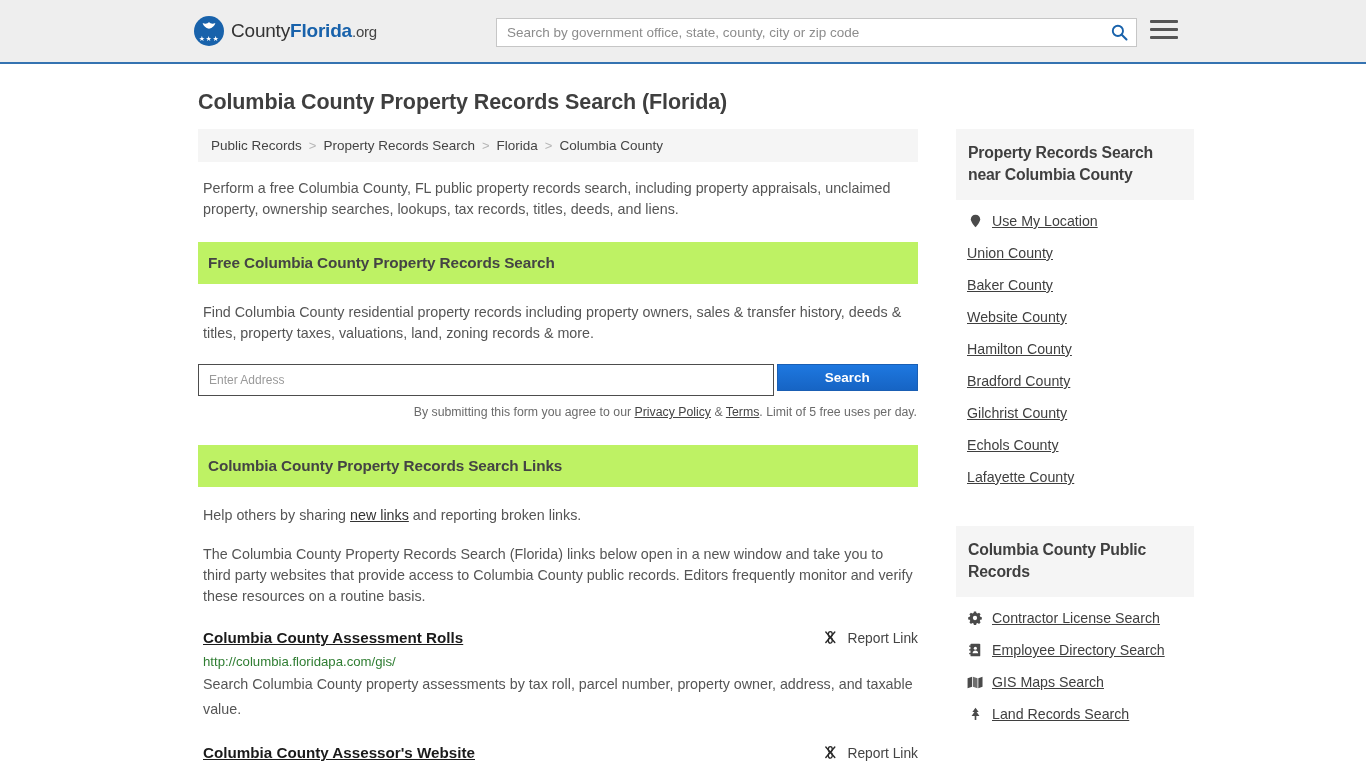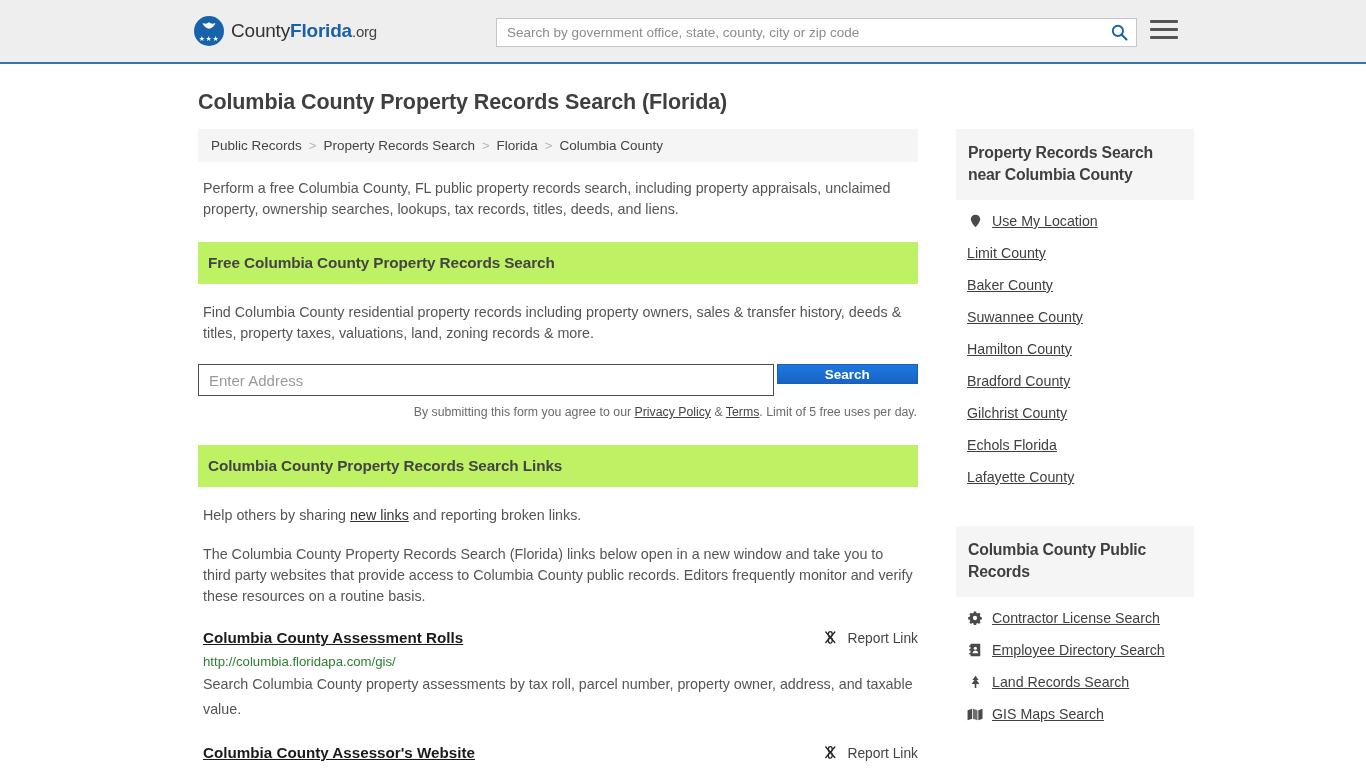--- a/index.html
+++ b/index.html
@@ -180,29 +180,29 @@
     display: flex;
     margin: 20px 0 0 0;
     gap: 0;
   }
   .addr-input {
     width: 578px;
     height: 32px;
     border: 1px solid #4d4d4d;
     padding: 0 10px;
     font-family: "Liberation Sans", sans-serif;
-    font-size: 15px;
+    font-size: 12px;
     color: #333;
     outline: none;
     background: #fff;
   }
   .addr-input::placeholder { color: #9a9a9a; }
   .search-submit {
     width: 142px;
-    height: 20px;
+    height: 27px;
     margin-left: 3px;
     background: #1c71d8;
     background: linear-gradient(#1e78e0, #1664c4);
     border: 1px solid #1a5fb4;
     color: #ffffff;
     font-size: 13.5px;
     font-weight: bold;
     font-family: "Liberation Sans", sans-serif;
     cursor: pointer;
   }
@@ -403,39 +403,39 @@
           <div class="side-link-row">
             <span class="side-ico">
               <svg width="11" height="14" viewBox="0 0 12 15" aria-hidden="true">
                 <path d="M6 0.6 C3.1 0.6 0.9 2.8 0.9 5.6 C0.9 9.1 6 14.4 6 14.4 C6 14.4 11.1 9.1 11.1 5.6 C11.1 2.8 8.9 0.6 6 0.6 Z" fill="#4a4a4a"></path>
               </svg>
             </span>
             <a href="#">Use My Location</a>
           </div>
 
           <div class="side-link-row">
-            <a href="#">Limit County</a>
+            <a href="#">Union County</a>
           </div>
           <div class="side-link-row">
             <a href="#">Baker County</a>
           </div>
           <div class="side-link-row">
-            <a href="#">Suwannee County</a>
+            <a href="#">Website County</a>
           </div>
           <div class="side-link-row">
             <a href="#">Hamilton County</a>
           </div>
           <div class="side-link-row">
             <a href="#">Bradford County</a>
           </div>
           <div class="side-link-row">
             <a href="#">Gilchrist County</a>
           </div>
           <div class="side-link-row">
-            <a href="#">Echols Florida</a>
+            <a href="#">Echols County</a>
           </div>
           <div class="side-link-row">
             <a href="#">Lafayette County</a>
           </div>
         </div>
       </div>
 
       <div class="side-block">
         <div class="side-head">Columbia County Public Records</div>
         <div class="side-list">
@@ -460,38 +460,38 @@
                 <rect x="0.2" y="10.6" width="2.2" height="1.5" fill="#4a4a4a"></rect>
                 <circle cx="6.9" cy="5.6" r="1.7" fill="#ffffff"></circle>
                 <path d="M3.9 11 c0 -1.9 1.4 -3 3 -3 s3 1.1 3 3 Z" fill="#ffffff"></path>
               </svg>
             </span>
             <a href="#">Employee Directory Search</a>
           </div>
 
           <div class="side-link-row">
             <span class="side-ico">
+              <svg width="16" height="13" viewBox="0 0 17 14" aria-hidden="true">
+                <path d="M0.5 2.4 L5.4 0.7 L5.4 11.6 L0.5 13.3 Z" fill="#4a4a4a"></path>
+                <path d="M6.3 0.7 L11.2 2.4 L11.2 13.3 L6.3 11.6 Z" fill="#6e6e6e"></path>
+                <path d="M12.1 2.4 L16.6 0.7 L16.6 11.6 L12.1 13.3 Z" fill="#4a4a4a"></path>
+              </svg>
+            </span>
+            <a href="#">GIS Maps Search</a>
+          </div>
+
+          <div class="side-link-row">
+            <span class="side-ico">
               <svg width="11" height="14" viewBox="0 0 12 15" aria-hidden="true">
                 <path d="M6 0.6 L9.4 5.2 L2.6 5.2 Z" fill="#4a4a4a"></path>
                 <path d="M6 3.6 L10.3 9.6 L1.7 9.6 Z" fill="#4a4a4a"></path>
                 <rect x="5.1" y="9.4" width="1.8" height="4.6" fill="#4a4a4a"></rect>
               </svg>
             </span>
             <a href="#">Land Records Search</a>
           </div>
 
-          <div class="side-link-row">
-            <span class="side-ico">
-              <svg width="16" height="13" viewBox="0 0 17 14" aria-hidden="true">
-                <path d="M0.5 2.4 L5.4 0.7 L5.4 11.6 L0.5 13.3 Z" fill="#4a4a4a"></path>
-                <path d="M6.3 0.7 L11.2 2.4 L11.2 13.3 L6.3 11.6 Z" fill="#6e6e6e"></path>
-                <path d="M12.1 2.4 L16.6 0.7 L16.6 11.6 L12.1 13.3 Z" fill="#4a4a4a"></path>
-              </svg>
-            </span>
-            <a href="#">GIS Maps Search</a>
-          </div>
-
         </div>
       </div>
 
     </div>
   </div>
 </div>
 
 </body></html>

